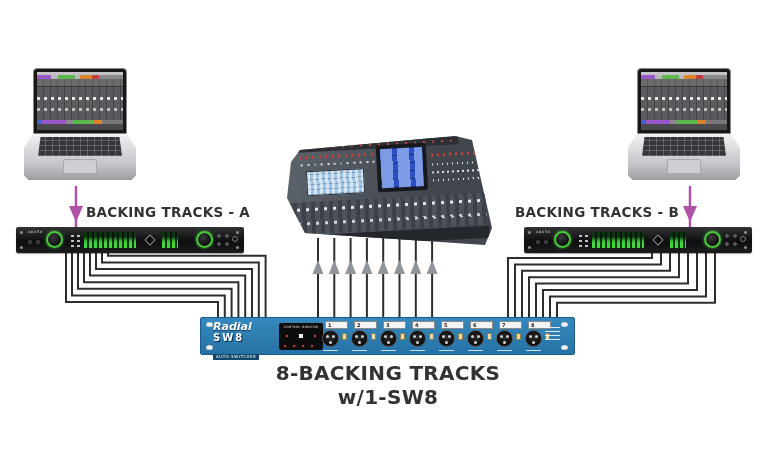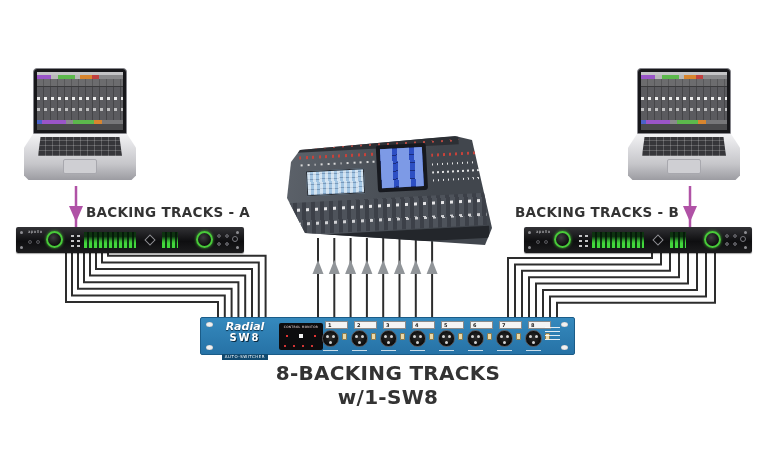--- a/index.html
+++ b/index.html
@@ -107,21 +107,21 @@
     background:repeating-linear-gradient(90deg,#e6e6e8 0 3px,transparent 3px 9px);}
   .mx-caps.r1{top:6px;} .mx-caps.r2{top:20px;opacity:.85;}
   .mx-front{position:absolute;left:10px;top:99px;width:196px;height:12px;background:#23262b;}
 
   
   .sw8{position:absolute;left:200px;top:317px;width:375px;height:38px;z-index:2;border-radius:2px;
     background:linear-gradient(180deg,#3589bd,#2672a6);border:1px solid #1b5c88;}
   .scr-w{position:absolute;width:7px;height:5px;border-radius:50%;background:#f2f2f2;
     box-shadow:inset 0 0 1px #777;}
   .scr-w.p1{left:5px;top:4px;}.scr-w.p2{left:5px;top:27px;}.scr-w.p3{left:360px;top:4px;}.scr-w.p4{left:360px;top:27px;}
-  .radial-logo{position:absolute;left:12px;top:3px;width:64px;text-align:center;color:#fff;}
+  .radial-logo{position:absolute;left:12px;top:3px;width:64px;color:#fff;}
   .radial-script{font-style:italic;font-weight:bold;font-size:11px;line-height:12px;
     text-shadow:0 1px 1px rgba(6,40,64,.9);}
   .radial-model{font-weight:800;font-size:10px;line-height:10px;letter-spacing:2px;
     text-shadow:1px 1px 0 #0a2a40;}
   .radial-tag{display:inline-block;font-size:4px;line-height:6px;letter-spacing:.5px;
     background:#11496e;padding:0 3px;margin-top:1px;}
   .ctrl-panel{position:absolute;left:78px;top:5px;width:44px;height:27px;background:#0c0c0e;
     border-radius:2px;color:#eee;}
   .ctrl-title{font-size:3px;line-height:4px;margin-top:2px;text-align:center;
     letter-spacing:.3px;color:#f0dcdc;}

